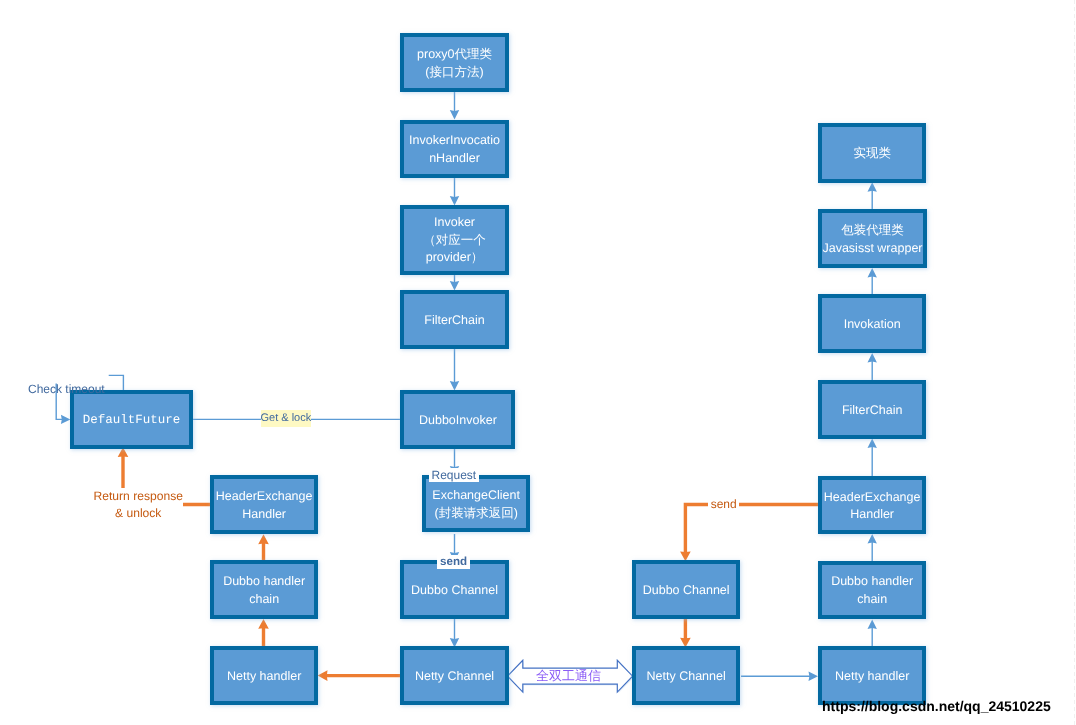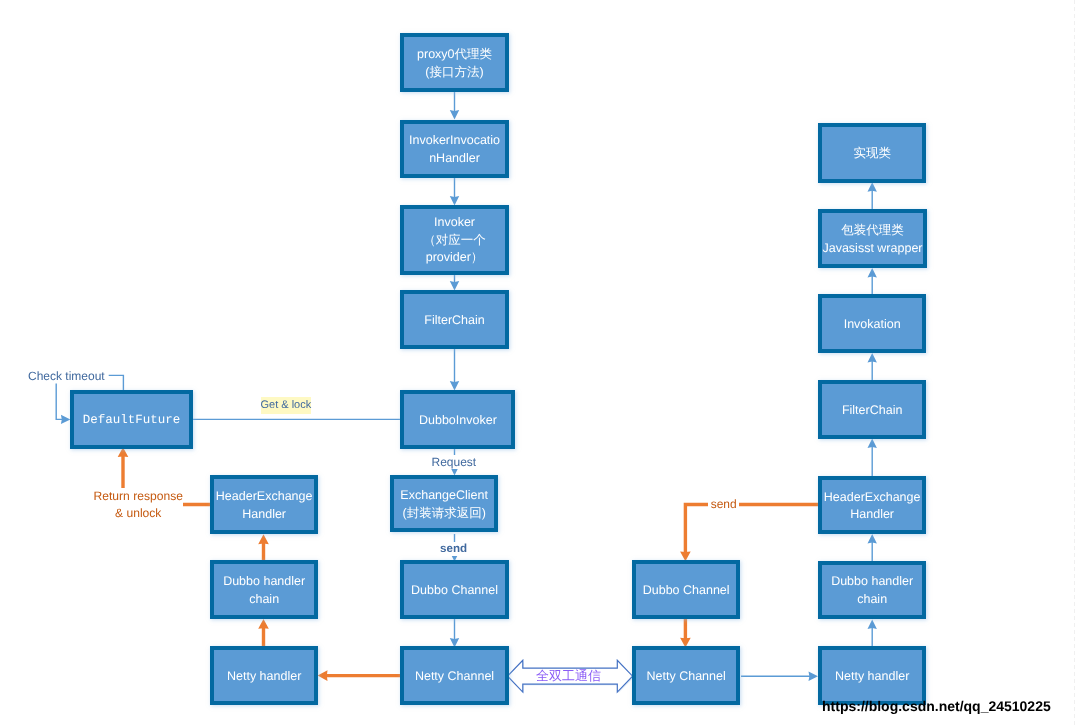--- a/index.html
+++ b/index.html
@@ -10,21 +10,21 @@
   #canvas{position:relative;width:1076px;height:725px;background:#fff;}
 
   .node{position:absolute;box-sizing:border-box;background:#5b9bd5;color:#fff;
         border:4px solid #0369a1;
         display:flex;align-items:center;justify-content:center;text-align:center;
         padding-top:2.2px;font-size:12.5px;line-height:17.6px;z-index:3;white-space:pre-line;
         box-shadow:1px 1px 4px rgba(150,190,230,.55);}
 
   .elabel{position:absolute;z-index:6;white-space:pre-line;text-align:center;
           font-size:12.3px;line-height:16.6px;}
-  .lbl-blue{color:#40699e;}
+  .lbl-blue{color:#40699e;margin-top:13px;}
   .lbl-orange{color:#c55a11;}
   .lbl-duplex{color:#8b5cf6;font-size:13px;line-height:14px;white-space:nowrap;}
 
   svg.layer{position:absolute;left:0;top:0;width:1076px;height:725px;overflow:visible;}
   svg.lower{z-index:2;}
 
   .wm{position:absolute;z-index:7;color:#000000;font-size:14px;line-height:18px;white-space:nowrap;font-weight:bold;}
 </style>
 </head>
 <body>
@@ -100,21 +100,21 @@
 nHandler</div>
 
   <div class="node" style="left:400.4px;top:204.6px;width:108.3px;height:70px;">Invoker
 （对应一个
 provider）</div>
 
   <div class="node" style="left:400.4px;top:290.2px;width:108.3px;height:58.7px;">FilterChain</div>
 
   <div class="node" style="left:400.4px;top:390.2px;width:115px;height:58.5px;">DubboInvoker</div>
 
-  <div class="node" style="left:390px;top:475.2px;width:108.3px;height:57px;">ExchangeClient
+  <div class="node" style="left:422px;top:475.2px;width:108.3px;height:57px;">ExchangeClient
 (封装请求返回)</div>
 
   <div class="node" style="left:400.4px;top:560.2px;width:108.3px;height:58.7px;">Dubbo Channel</div>
 
   <div class="node" style="left:400.4px;top:646.2px;width:108.3px;height:58.7px;">Netty Channel</div>
 
   <div class="node" style="left:70px;top:390.2px;width:123px;height:58.5px;font-family:Liberation Mono, monospace;">DefaultFuture</div>
 
   <div class="node" style="left:210px;top:475.2px;width:108.3px;height:59.2px;">HeaderExchange
 Handler</div>

